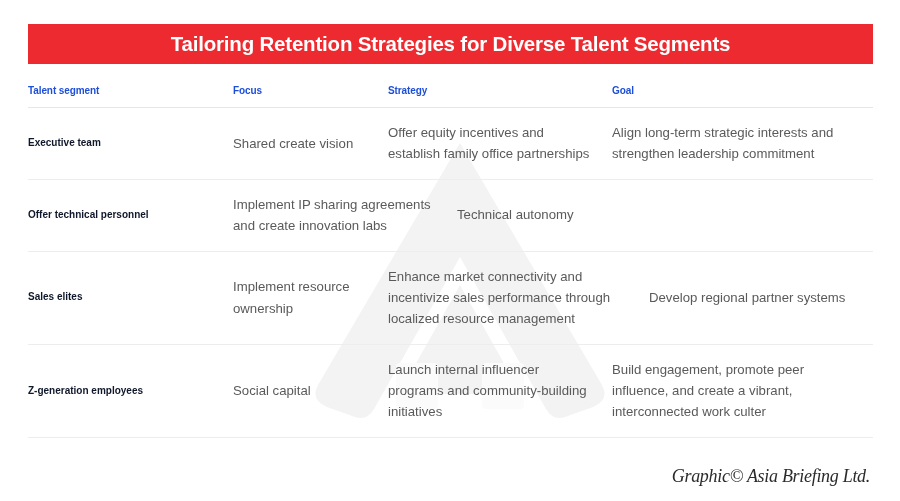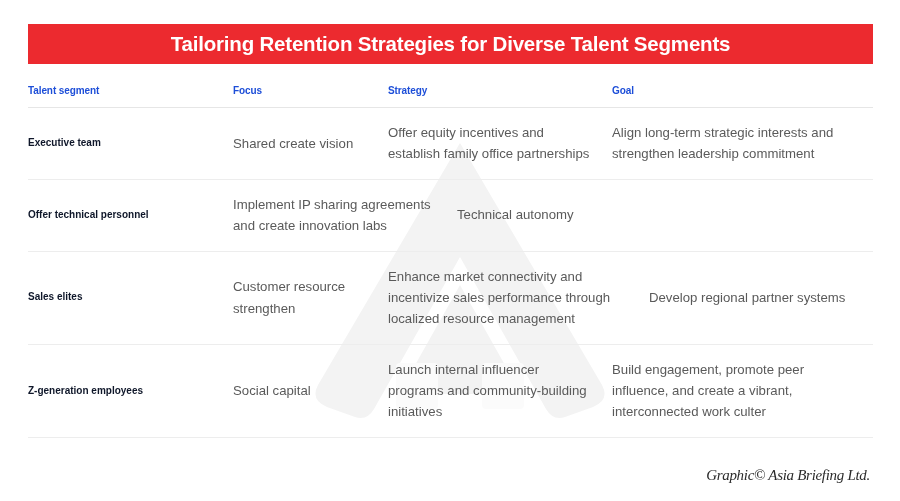--- a/index.html
+++ b/index.html
@@ -115,21 +115,21 @@
   }
 
   
   .footer {
     position: absolute;
     right: 30px;
     top: 466px;
     z-index: 2;
   }
   .footer-text {
-    font-size: 15px;
+    font-size: 18px;
     font-style: italic;
     color: #2b2b2b;
     font-family: "Liberation Serif", serif;
     letter-spacing: -0.3px;
     white-space: nowrap;
   }
 </style>
 </head>
 <body>
 
@@ -168,21 +168,21 @@
     </div>
 
     <div class="row body-row">
       <div class="cell c1">Offer technical personnel</div>
       <div class="cell c3">Implement IP sharing agreements and create innovation labs</div>
       <div class="cell c2">Technical autonomy</div>
     </div>
 
     <div class="row body-row">
       <div class="cell c1">Sales elites</div>
-      <div class="cell c2">Customer resource strengthen</div>
+      <div class="cell c2">Implement resource ownership</div>
       <div class="cell c4">Enhance market connectivity and incentivize sales performance through localized resource management</div>
       <div class="cell c3">Develop regional partner systems</div>
     </div>
 
     <div class="row body-row">
       <div class="cell c1">Z-generation employees</div>
       <div class="cell c2">Social capital</div>
       <div class="cell c3">Launch internal influencer programs and community-building initiatives</div>
       <div class="cell c4">Build engagement, promote peer influence, and create a vibrant, interconnected work culter</div>
     </div>

